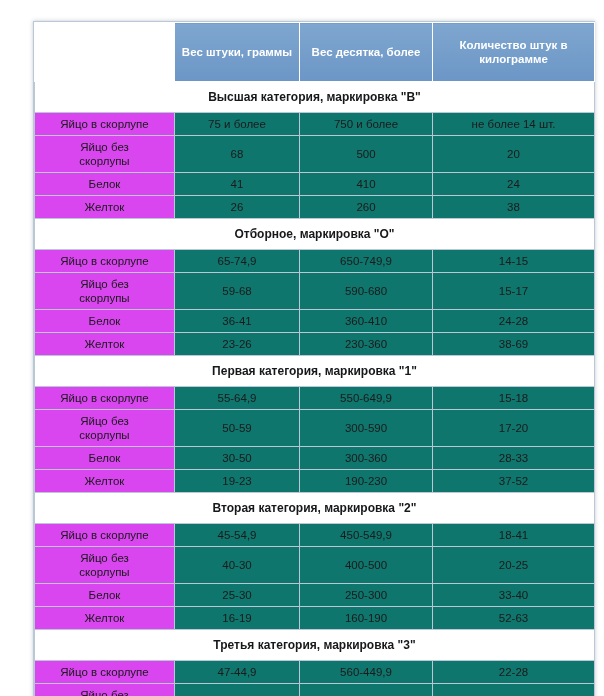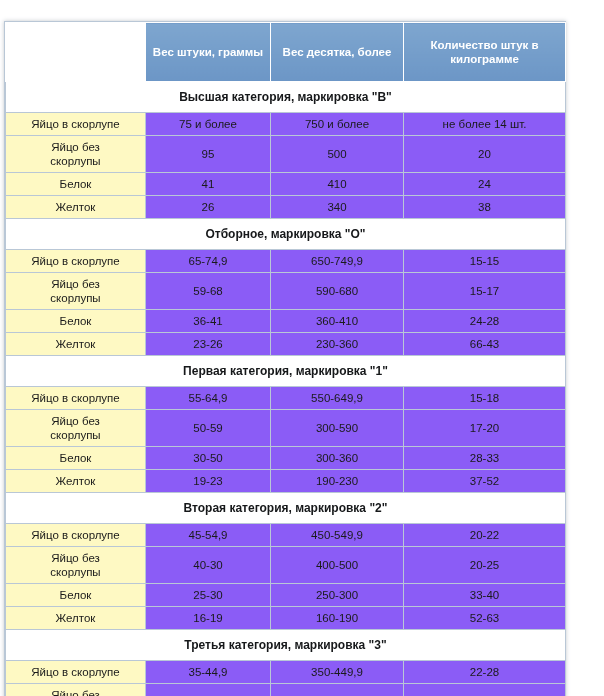--- a/index.html
+++ b/index.html
@@ -11,21 +11,21 @@
     width: 604px;
     height: 696px;
     font-family: "Liberation Sans", sans-serif;
     color: #1a1a1a;
   }
   .page {
     position: relative;
     width: 604px;
     height: 696px;
     box-sizing: border-box;
-    padding: 21px 4px;
+    padding: 21px 33px;
   }
   .table-wrap {
     width: 562px;
     border: 1px solid #b9c7d6;
     box-sizing: border-box;
     box-shadow: 0 0 4px rgba(120,130,145,0.45);
     background: #ffffff;
   }
   table.egg {
     border-collapse: collapse;
@@ -61,25 +61,25 @@
     border-left-color: #ffffff;
   }
   tr.group td {
     background: #ffffff;
     font-weight: bold;
     font-size: 12px;
     height: 22px;
     color: #16181a;
   }
   td.rowlabel {
-    background: #fef9c3;
+    background: #d946ef;
     font-size: 11.5px;
   }
   td.val {
-    background: #8b5cf6;
+    background: #0f766e;
     font-size: 11.5px;
   }
   td.two-line {
     line-height: 1.25;
     padding-top: 6px;
     padding-bottom: 6px;
   }
 </style>
 </head>
 <body>
@@ -106,62 +106,62 @@
             <td colspan="4">Высшая категория, маркировка "В"</td>
           </tr>
           <tr>
             <td class="rowlabel">Яйцо в скорлупе</td>
             <td class="val">75 и более</td>
             <td class="val">750 и более</td>
             <td class="val">не более 14 шт.</td>
           </tr>
           <tr>
             <td class="rowlabel two-line">Яйцо без<br>скорлупы</td>
-            <td class="val">95</td>
+            <td class="val">68</td>
             <td class="val">500</td>
             <td class="val">20</td>
           </tr>
           <tr>
             <td class="rowlabel">Белок</td>
             <td class="val">41</td>
             <td class="val">410</td>
             <td class="val">24</td>
           </tr>
           <tr>
             <td class="rowlabel">Желток</td>
             <td class="val">26</td>
-            <td class="val">340</td>
+            <td class="val">260</td>
             <td class="val">38</td>
           </tr>
           <tr class="group">
             <td colspan="4">Отборное, маркировка "О"</td>
           </tr>
           <tr>
             <td class="rowlabel">Яйцо в скорлупе</td>
             <td class="val">65-74,9</td>
             <td class="val">650-749,9</td>
-            <td class="val">15-15</td>
+            <td class="val">14-15</td>
           </tr>
           <tr>
             <td class="rowlabel two-line">Яйцо без<br>скорлупы</td>
             <td class="val">59-68</td>
             <td class="val">590-680</td>
             <td class="val">15-17</td>
           </tr>
           <tr>
             <td class="rowlabel">Белок</td>
             <td class="val">36-41</td>
             <td class="val">360-410</td>
             <td class="val">24-28</td>
           </tr>
           <tr>
             <td class="rowlabel">Желток</td>
             <td class="val">23-26</td>
             <td class="val">230-360</td>
-            <td class="val">66-43</td>
+            <td class="val">38-69</td>
           </tr>
           <tr class="group">
             <td colspan="4">Первая категория, маркировка "1"</td>
           </tr>
           <tr>
             <td class="rowlabel">Яйцо в скорлупе</td>
             <td class="val">55-64,9</td>
             <td class="val">550-649,9</td>
             <td class="val">15-18</td>
           </tr>
@@ -183,21 +183,21 @@
             <td class="val">190-230</td>
             <td class="val">37-52</td>
           </tr>
           <tr class="group">
             <td colspan="4">Вторая категория, маркировка "2"</td>
           </tr>
           <tr>
             <td class="rowlabel">Яйцо в скорлупе</td>
             <td class="val">45-54,9</td>
             <td class="val">450-549,9</td>
-            <td class="val">20-22</td>
+            <td class="val">18-41</td>
           </tr>
           <tr>
             <td class="rowlabel two-line">Яйцо без<br>скорлупы</td>
             <td class="val">40-30</td>
             <td class="val">400-500</td>
             <td class="val">20-25</td>
           </tr>
           <tr>
             <td class="rowlabel">Белок</td>
             <td class="val">25-30</td>
@@ -208,22 +208,22 @@
             <td class="rowlabel">Желток</td>
             <td class="val">16-19</td>
             <td class="val">160-190</td>
             <td class="val">52-63</td>
           </tr>
           <tr class="group">
             <td colspan="4">Третья категория, маркировка "3"</td>
           </tr>
           <tr>
             <td class="rowlabel">Яйцо в скорлупе</td>
-            <td class="val">35-44,9</td>
-            <td class="val">350-449,9</td>
+            <td class="val">47-44,9</td>
+            <td class="val">560-449,9</td>
             <td class="val">22-28</td>
           </tr>
           <tr>
             <td class="rowlabel two-line">Яйцо без<br>скорлупы</td>
             <td class="val">32-40</td>
             <td class="val">320-400</td>
             <td class="val">25-31</td>
           </tr>
         </tbody>
     </table>

